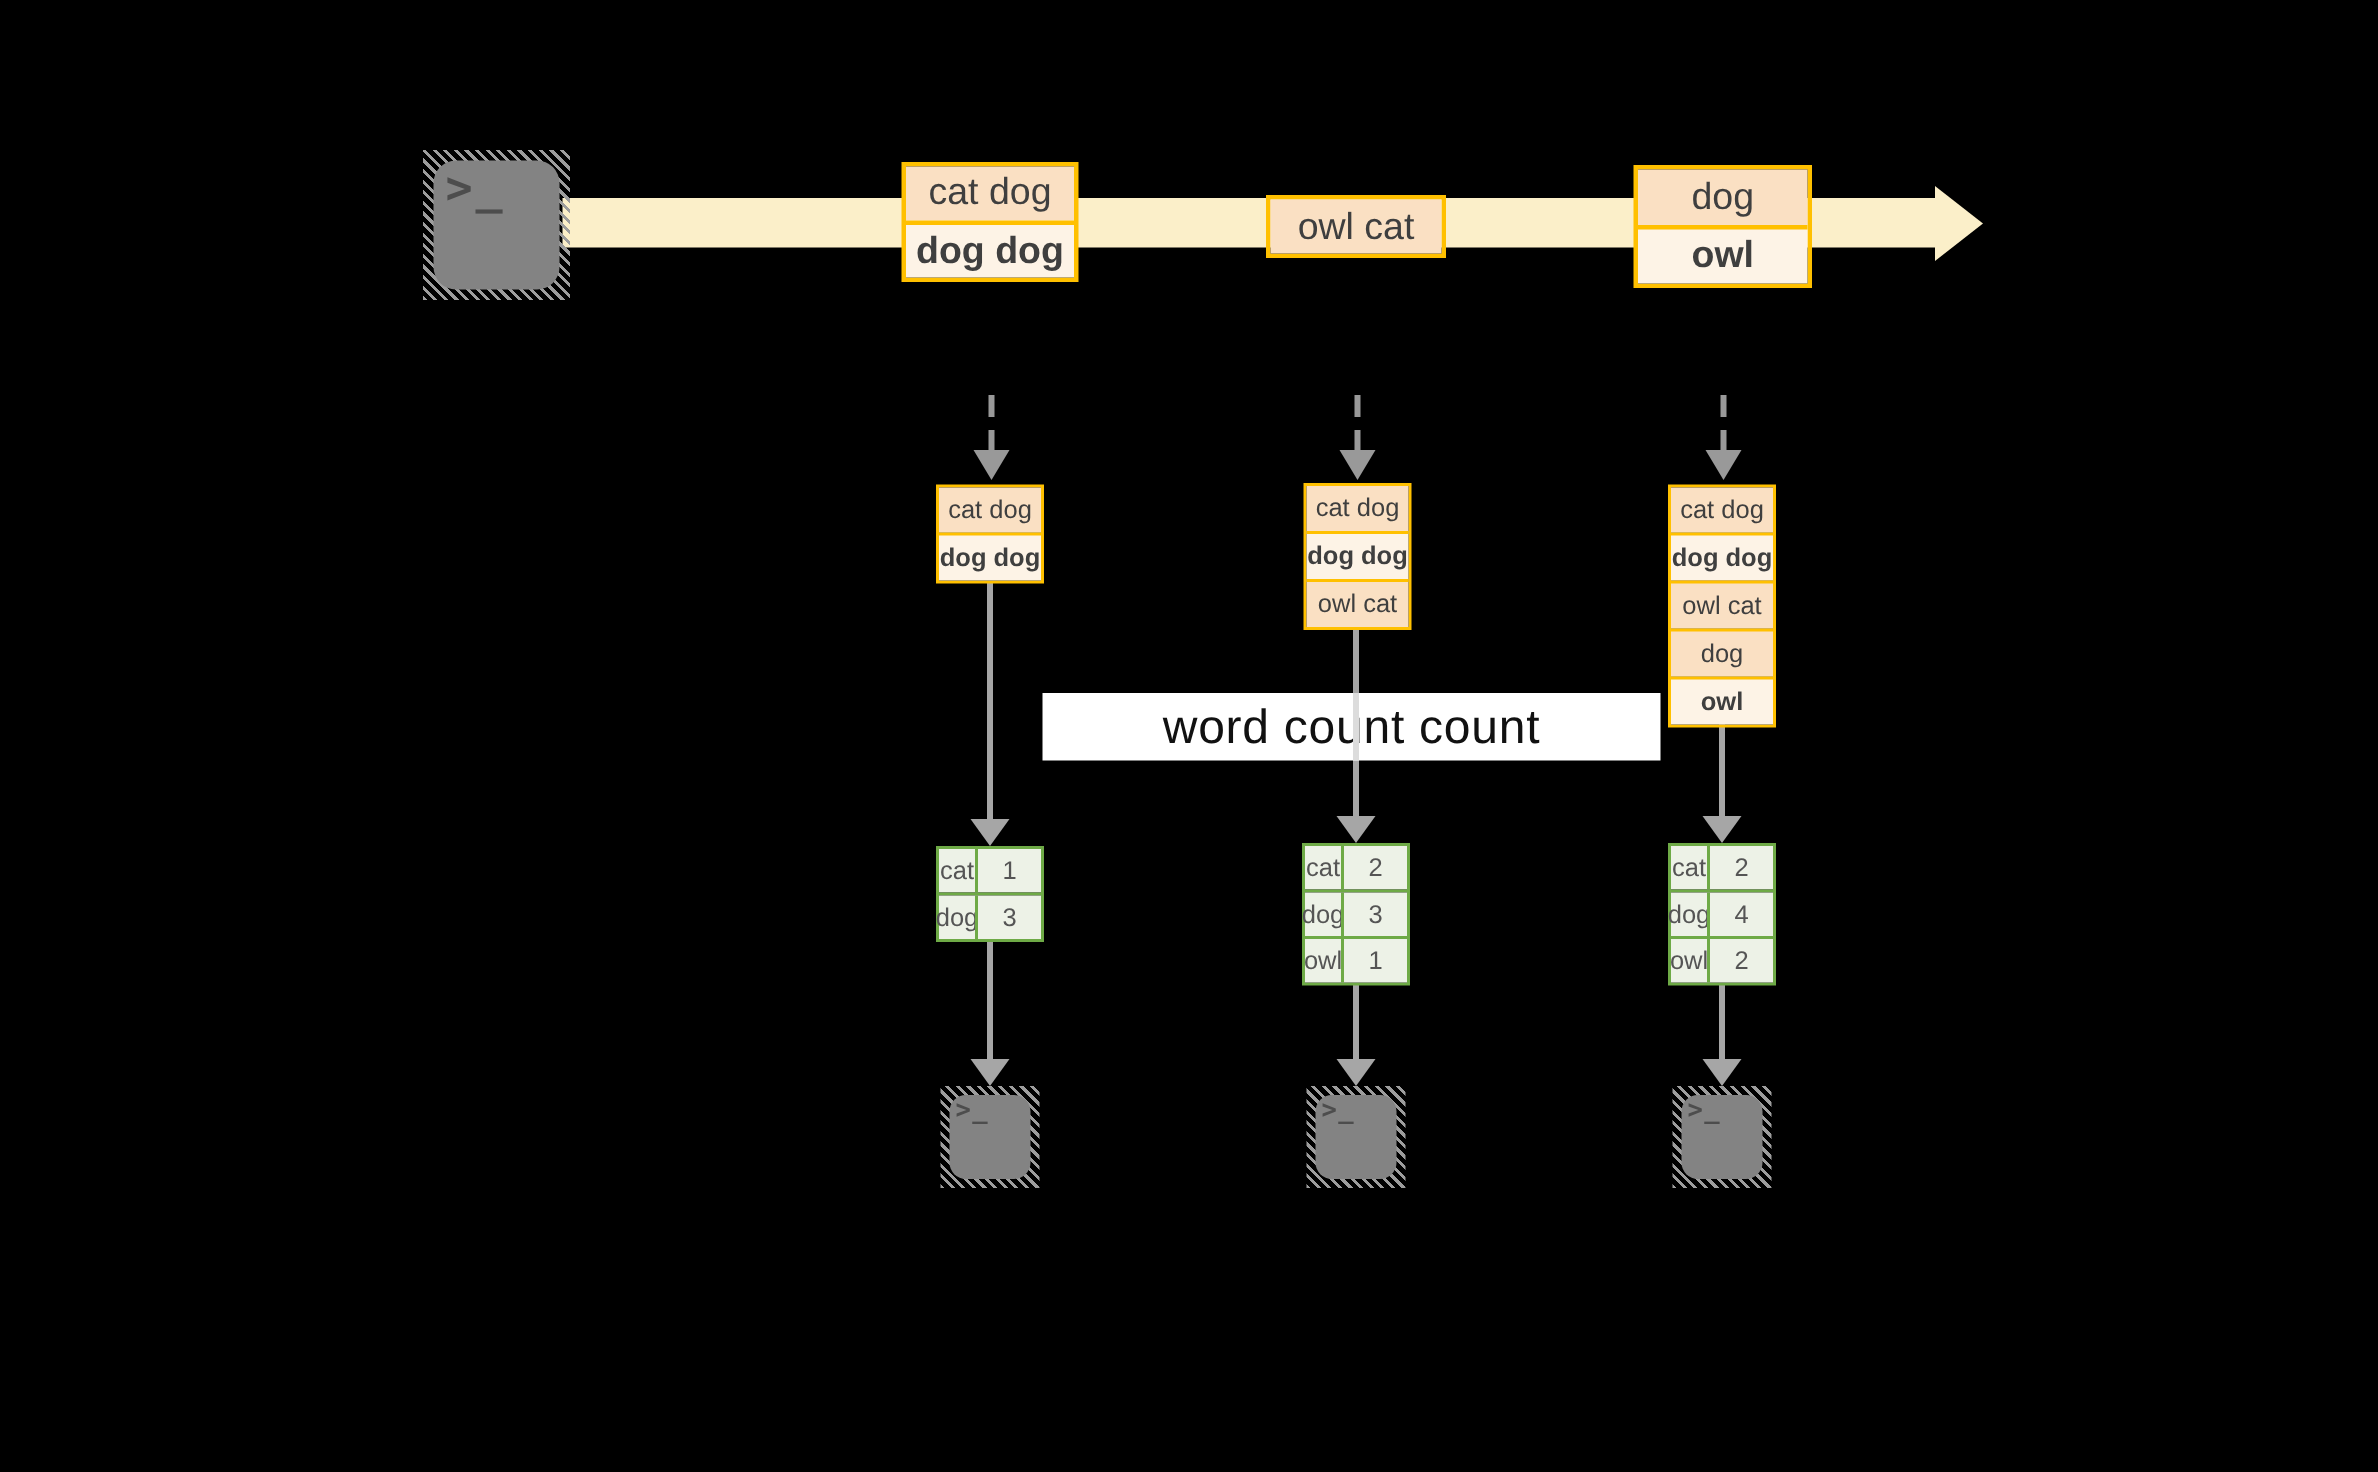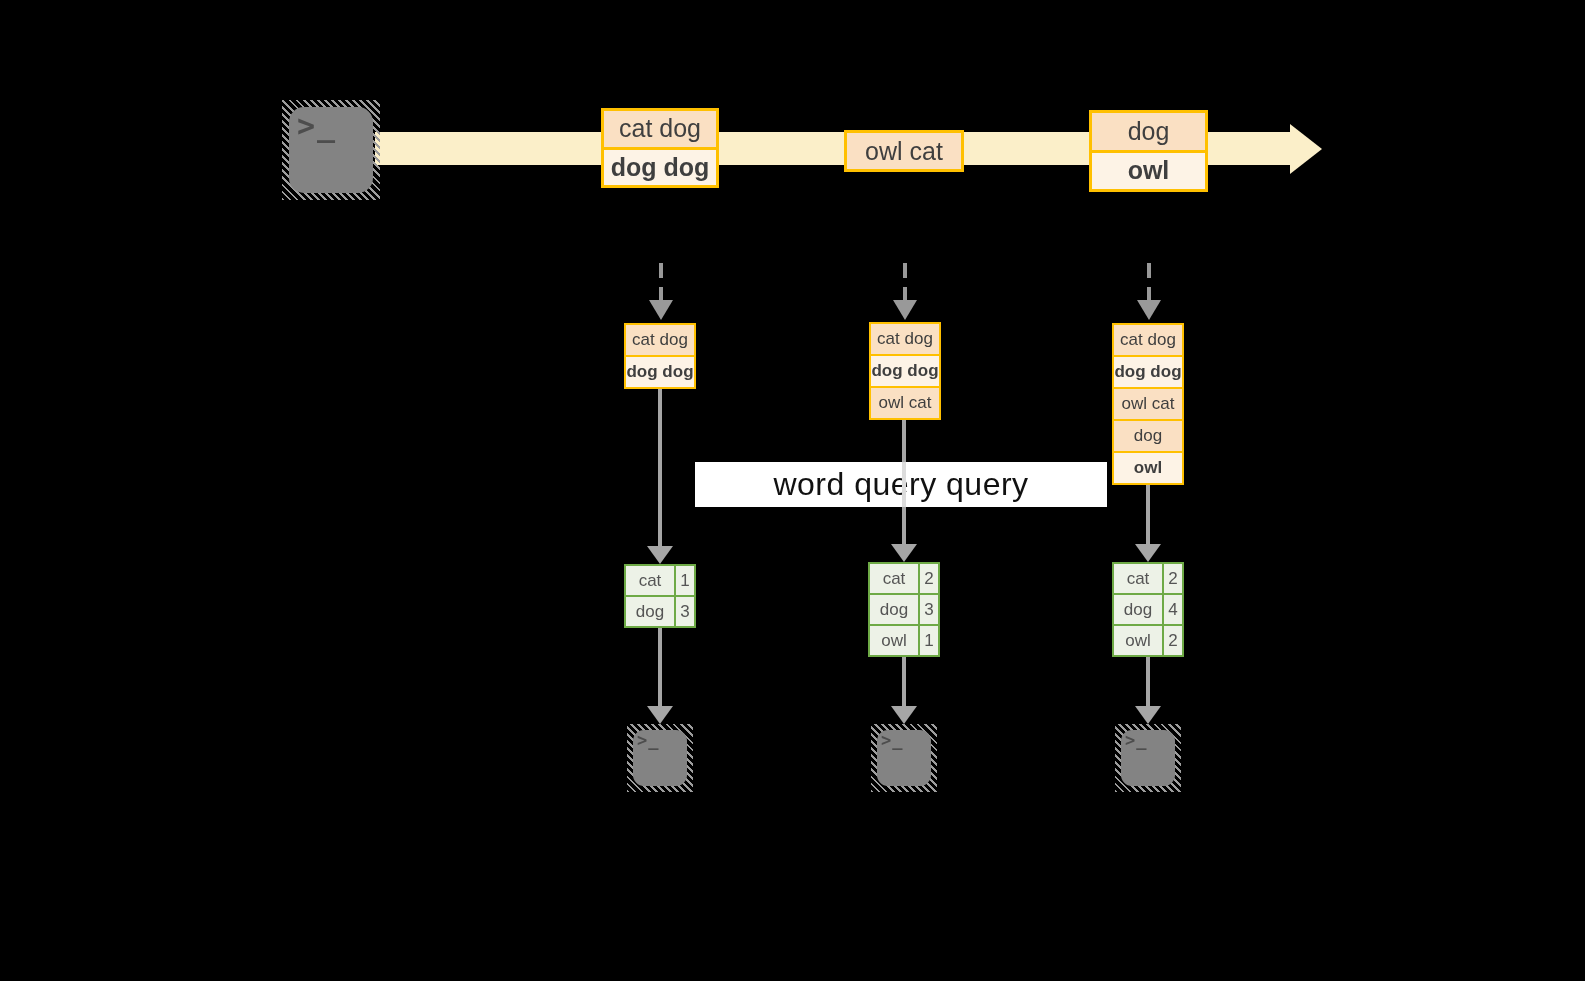--- a/index.html
+++ b/index.html
@@ -95,21 +95,21 @@
     border:2px solid var(--green,#6EAA46);box-sizing:border-box;
     display:flex;flex-direction:column;z-index:3;
   }
   .gtable .grow{height:29px;display:flex;}
   .gtable .grow + .grow{border-top:2px solid var(--green,#6EAA46);}
   .gtable .gcell{
     display:flex;align-items:center;justify-content:center;
     background:var(--green-fill,#EDF2E7);
     color:var(--table-text,#555);font-size:17px;
   }
-  .gtable .gcell.word{width:48px;}
+  .gtable .gcell.word{width:24px;}
   .gtable .gcell.count{flex:1;border-left:2px solid var(--green,#6EAA46);}
 </style>
 </head>
 <body>
 
 <div class="canvas">
 
   <div class="abs band" style="left:375px;top:132px;width:915px;height:33px;"></div>
   <div class="abs band-head" style="left:1290px;top:124px;"></div>
 
@@ -167,21 +167,21 @@
   <div class="abs conn" style="left:891px;top:418px;">
     <div class="line" style="height:126px;"></div>
     <div class="head"></div>
   </div>
   <div class="abs conn" style="left:1135px;top:483px;">
     <div class="line" style="height:61px;"></div>
     <div class="head"></div>
   </div>
 
   <div class="abs banner" style="left:695px;top:462px;width:412px;height:45px;">
-    <span class="txt">word query query</span>
+    <span class="txt">word count count</span>
   </div>
   <div class="abs banner-stripe" style="left:902px;top:462px;width:4px;height:45px;"></div>
 
   <div class="abs gtable" style="left:624px;top:564px;width:72px;">
     <div class="grow">
       <div class="gcell word">cat</div>
       <div class="gcell count">1</div>
     </div>
     <div class="grow">
       <div class="gcell word">dog</div>

